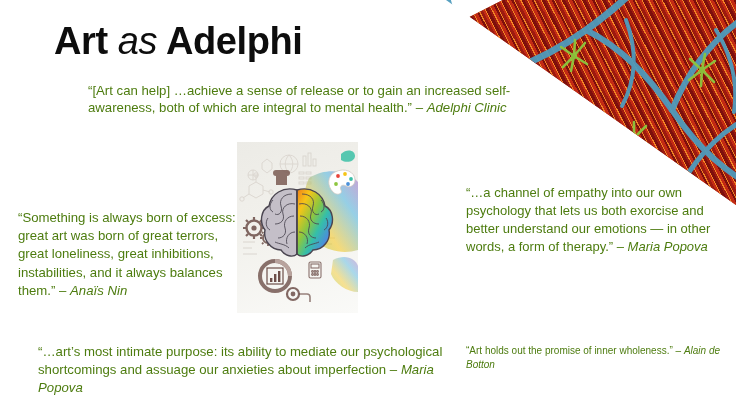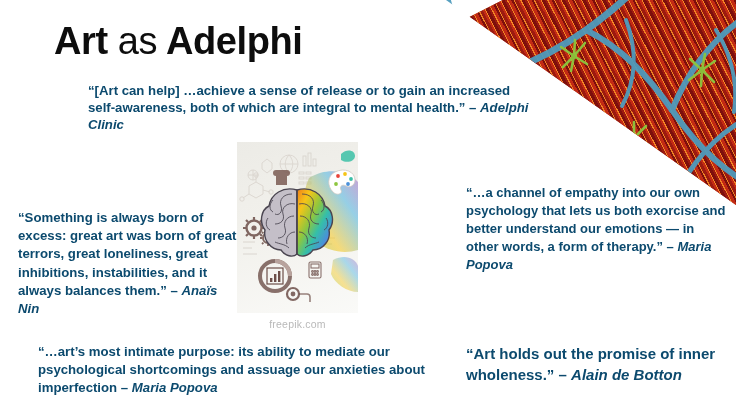--- a/index.html
+++ b/index.html
@@ -57,28 +57,27 @@
   #title {
     position: absolute;
     left: 54px;
     top: 20px;
     font-size: 38px;
     font-weight: bold;
     color: #0d0d0d;
     letter-spacing: -0.4px;
     white-space: nowrap;
   }
-  #title .em { font-weight: normal; }
+  #title .em { font-style: italic; font-weight: normal; }
 
   
   .quote {
     position: absolute;
-    color: #0c4a6e;
+    color: #4d7c0f;
     line-height: 1.30;
-    font-weight: bold;
   }
   .quote .src { font-style: italic; }
 
   #quote-top {
     left: 88px;
     top: 82px;
     width: 452px;
     font-size: 13.2px;
   }
   #quote-left {
@@ -100,21 +99,21 @@
     left: 38px;
     top: 343px;
     width: 420px;
     font-size: 13.2px;
     line-height: 1.38;
   }
   #quote-bottom-right {
     left: 466px;
     top: 344px;
     width: 260px;
-    font-size: 15px;
+    font-size: 10px;
     line-height: 1.38;
   }
 
   
   #figure {
     position: absolute;
     left: 237px;
     top: 142px;
     width: 121px;
     height: 171px;
@@ -339,15 +338,14 @@
           <circle cx="16" cy="7" r="1.9" fill="#3bbfa6"></circle>
           <circle cx="13" cy="12" r="1.9" fill="#4a90d9"></circle>
           <circle cx="1" cy="12" r="1.9" fill="#8dc63f"></circle>
         </g>
 
         <path d="M104 12 C 110 6, 118 8, 118 14 C 118 19, 110 22, 104 18 Z" fill="#3bbfa6" opacity="0.85"></path>
       </svg>
     </div>
   </div>
 
-  <div id="figure-caption">freepik.com</div>
 
 </div>
 
 </body></html>

